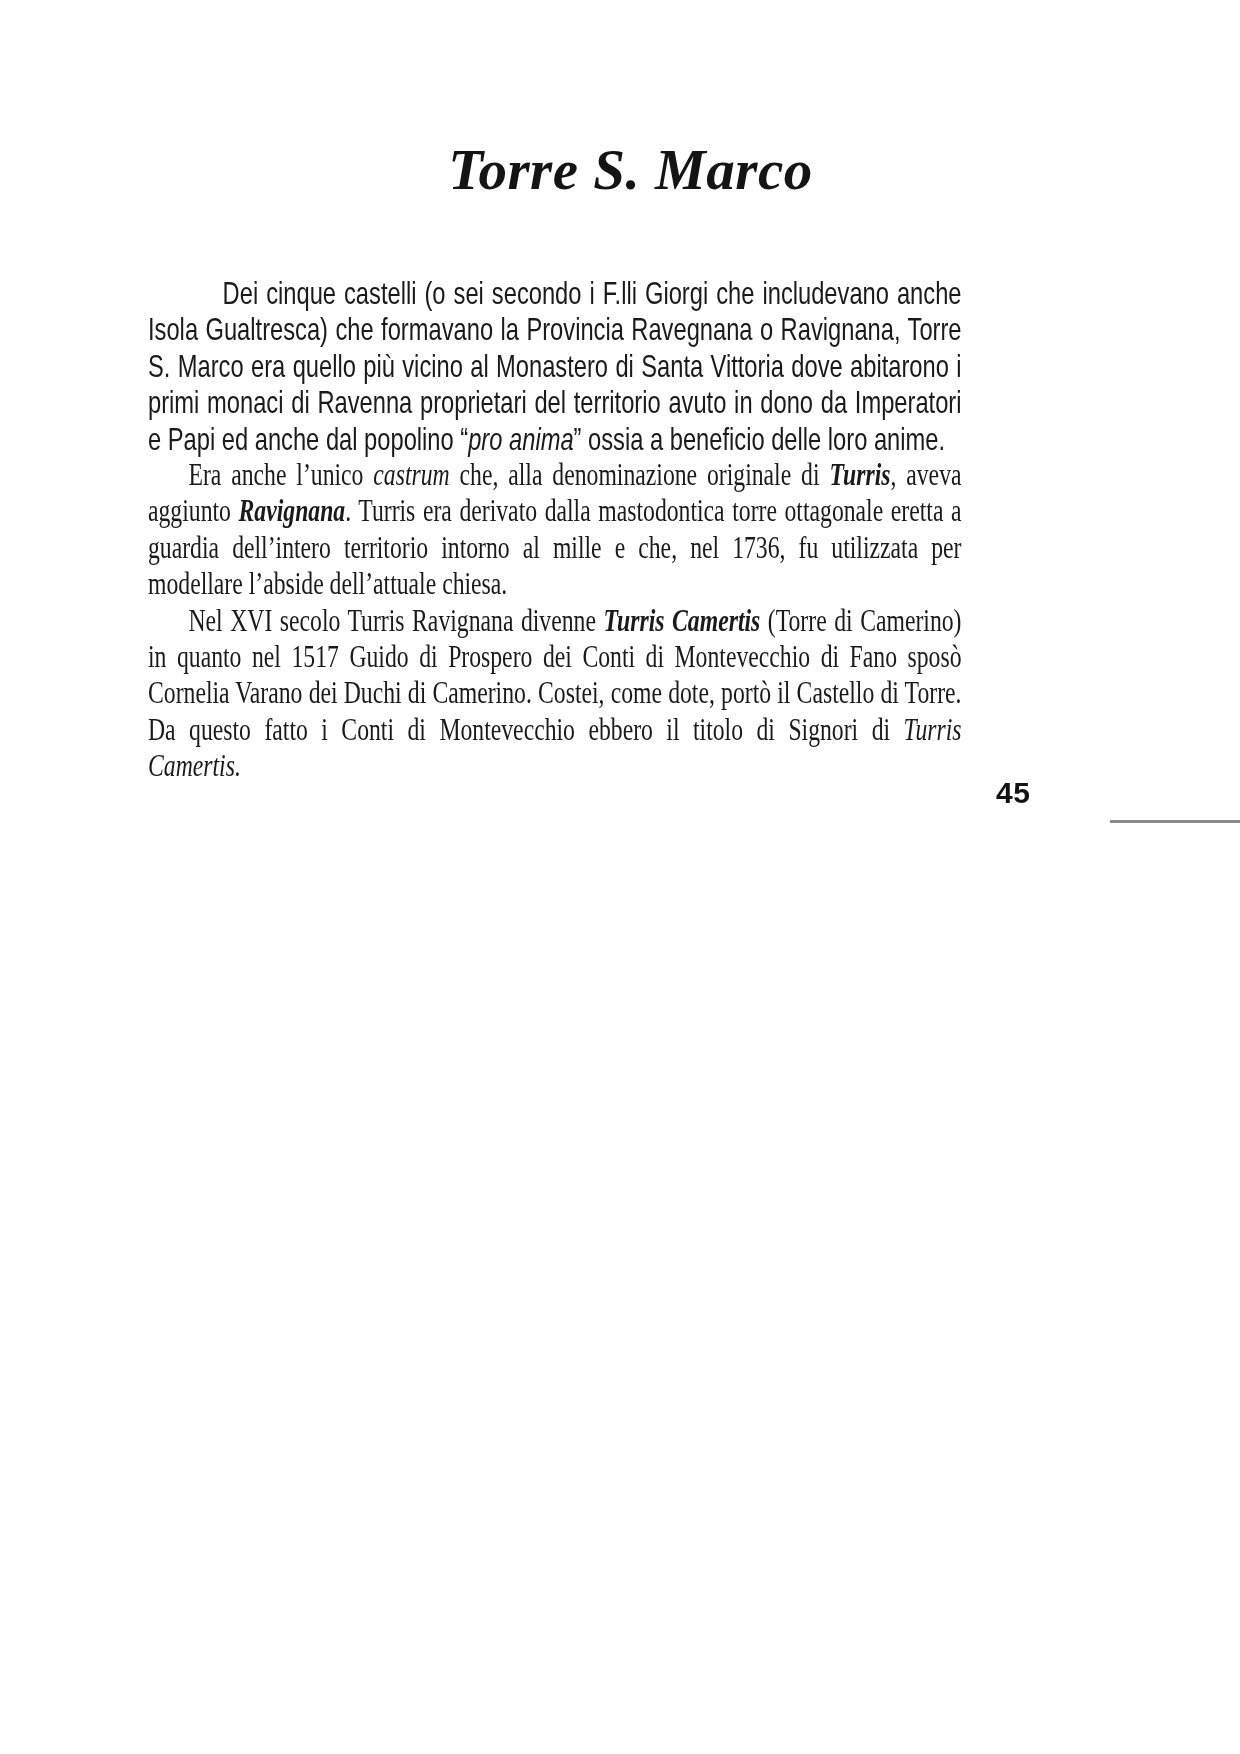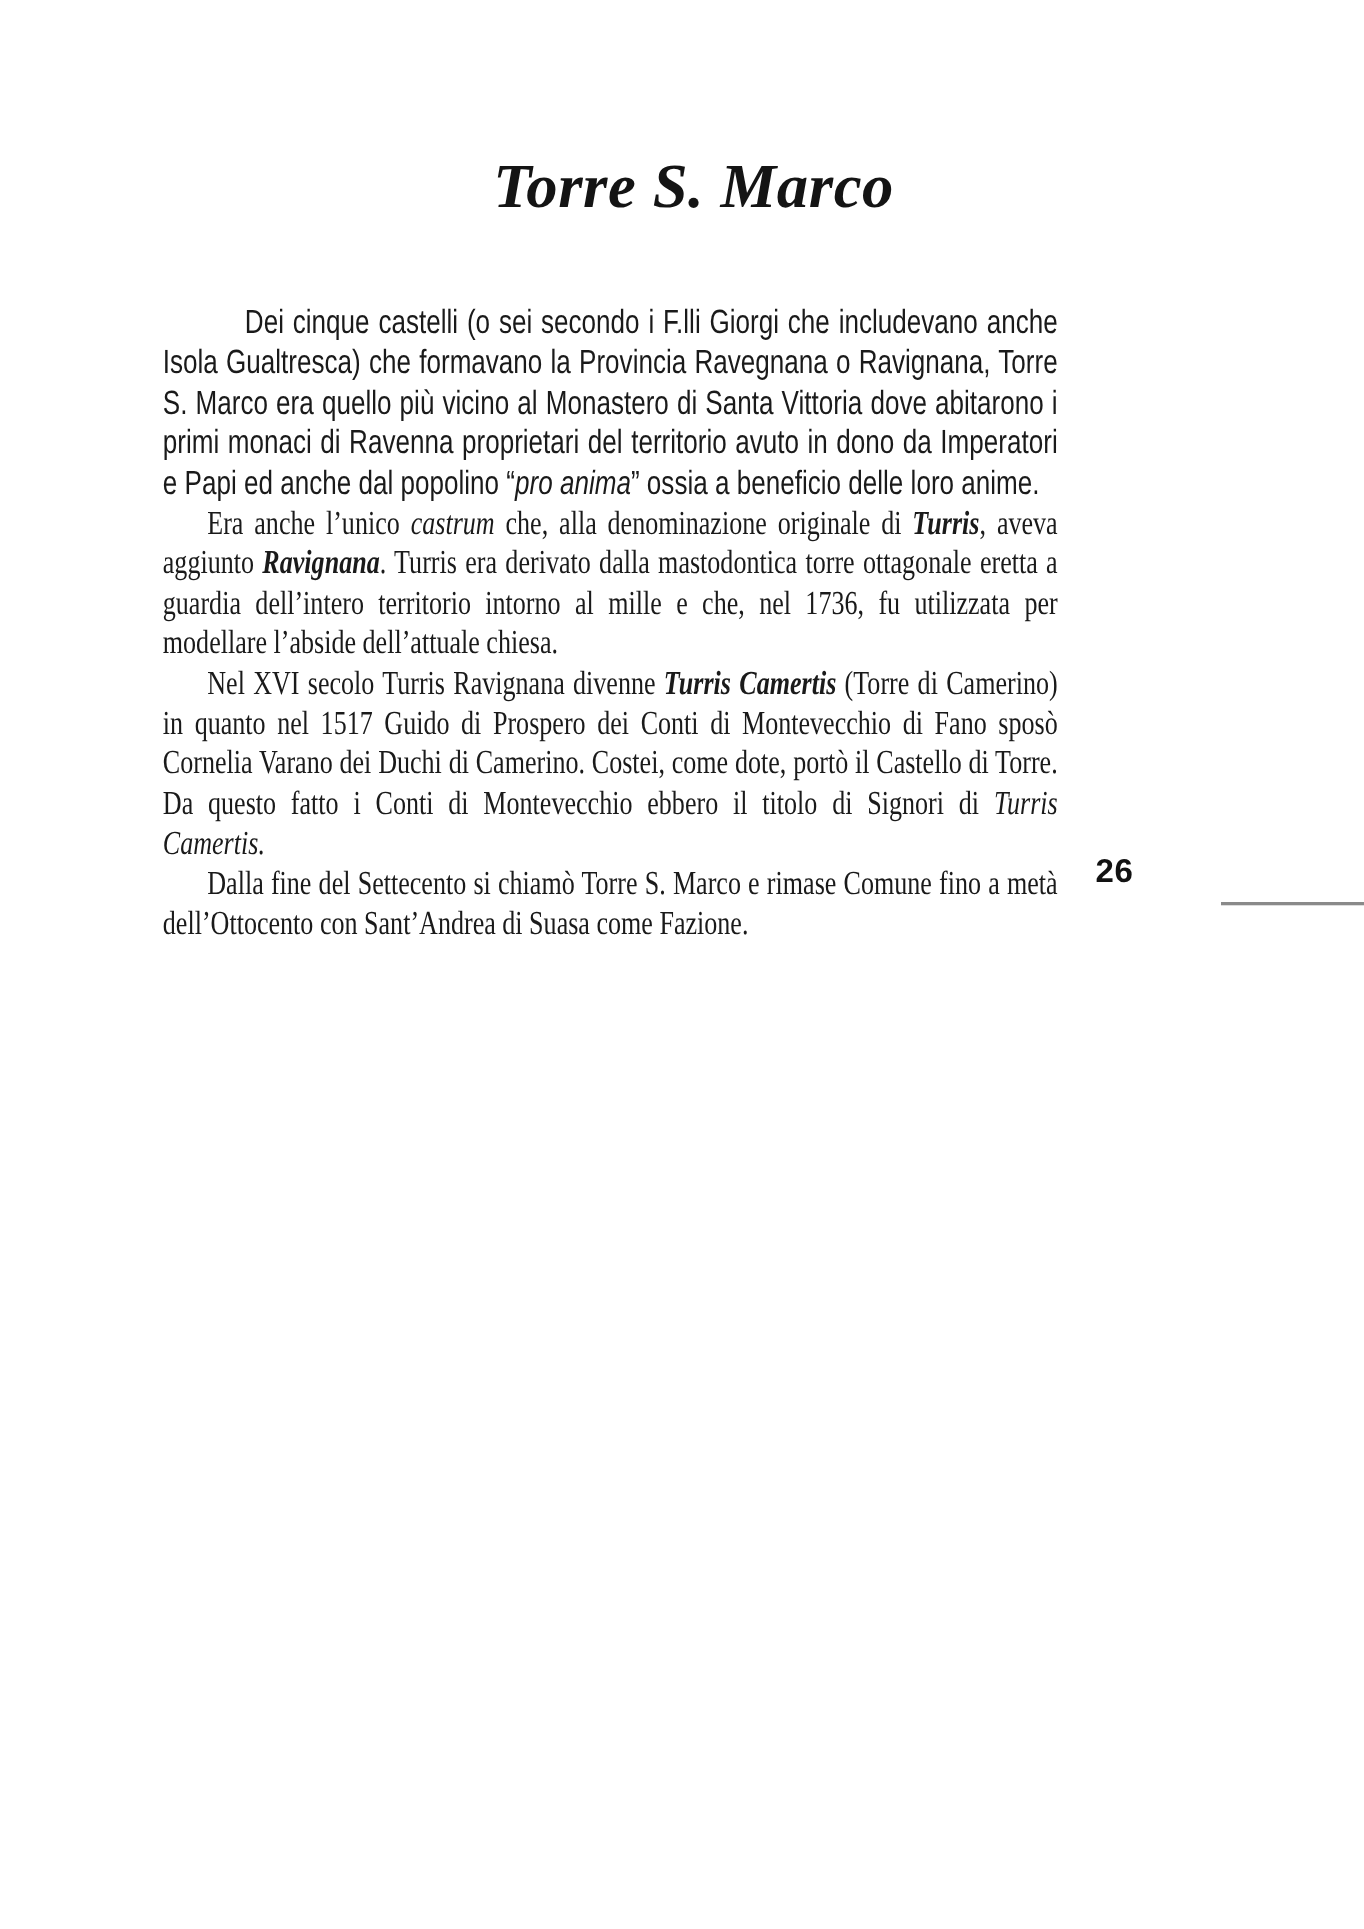--- a/index.html
+++ b/index.html
@@ -97,22 +97,19 @@
   <div class="body-col">
     <p class="para indent-lg">
       <span class="squeeze">Dei cinque castelli (o sei secondo i F.lli Giorgi che includevano anche Isola Gualtresca) che formavano la Provincia Ravegnana o Ravignana, Torre S. Marco era quello più vicino al Monastero di Santa Vittoria dove abitarono i primi monaci di Ravenna proprietari del territorio avuto in dono da Imperatori e Papi ed anche dal popolino “<em class="it">pro anima</em>” ossia a beneficio delle loro anime.</span>
     </p>
     <p class="para indent-sm">
       <span class="squeeze">Era anche l’unico <em class="it">castrum</em> che, alla denominazione originale di <em class="bi">Turris</em>, aveva aggiunto <em class="bi">Ravignana</em>. Turris era derivato dalla mastodontica torre ottagonale eretta a guardia dell’intero territorio intorno al mille e che, nel 1736, fu utilizzata per modellare l’abside dell’attuale chiesa.</span>
     </p>
     <p class="para indent-sm">
       <span class="squeeze">Nel XVI secolo Turris Ravignana divenne <em class="bi">Turris Camertis</em> (Torre di Camerino) in quanto nel 1517 Guido di Prospero dei Conti di Montevecchio di Fano sposò Cornelia Varano dei Duchi di Camerino. Costei, come dote, portò il Castello di Torre. Da questo fatto i Conti di Montevecchio ebbero il titolo di Signori di <em class="it">Turris Camertis.</em></span>
     </p>
-    <p class="para indent-sm">
-      <span class="squeeze">Dalla fine del Settecento si chiamò Torre S. Marco e rimase Comune fino a metà dell’Ottocento con Sant’Andrea di Suasa come Fazione.</span>
-    </p>
   </div>
 
-  <div class="folio">26</div>
+  <div class="folio">45</div>
 
   <div class="folio-rule"></div>
 
 </div>
 
 </body></html>

